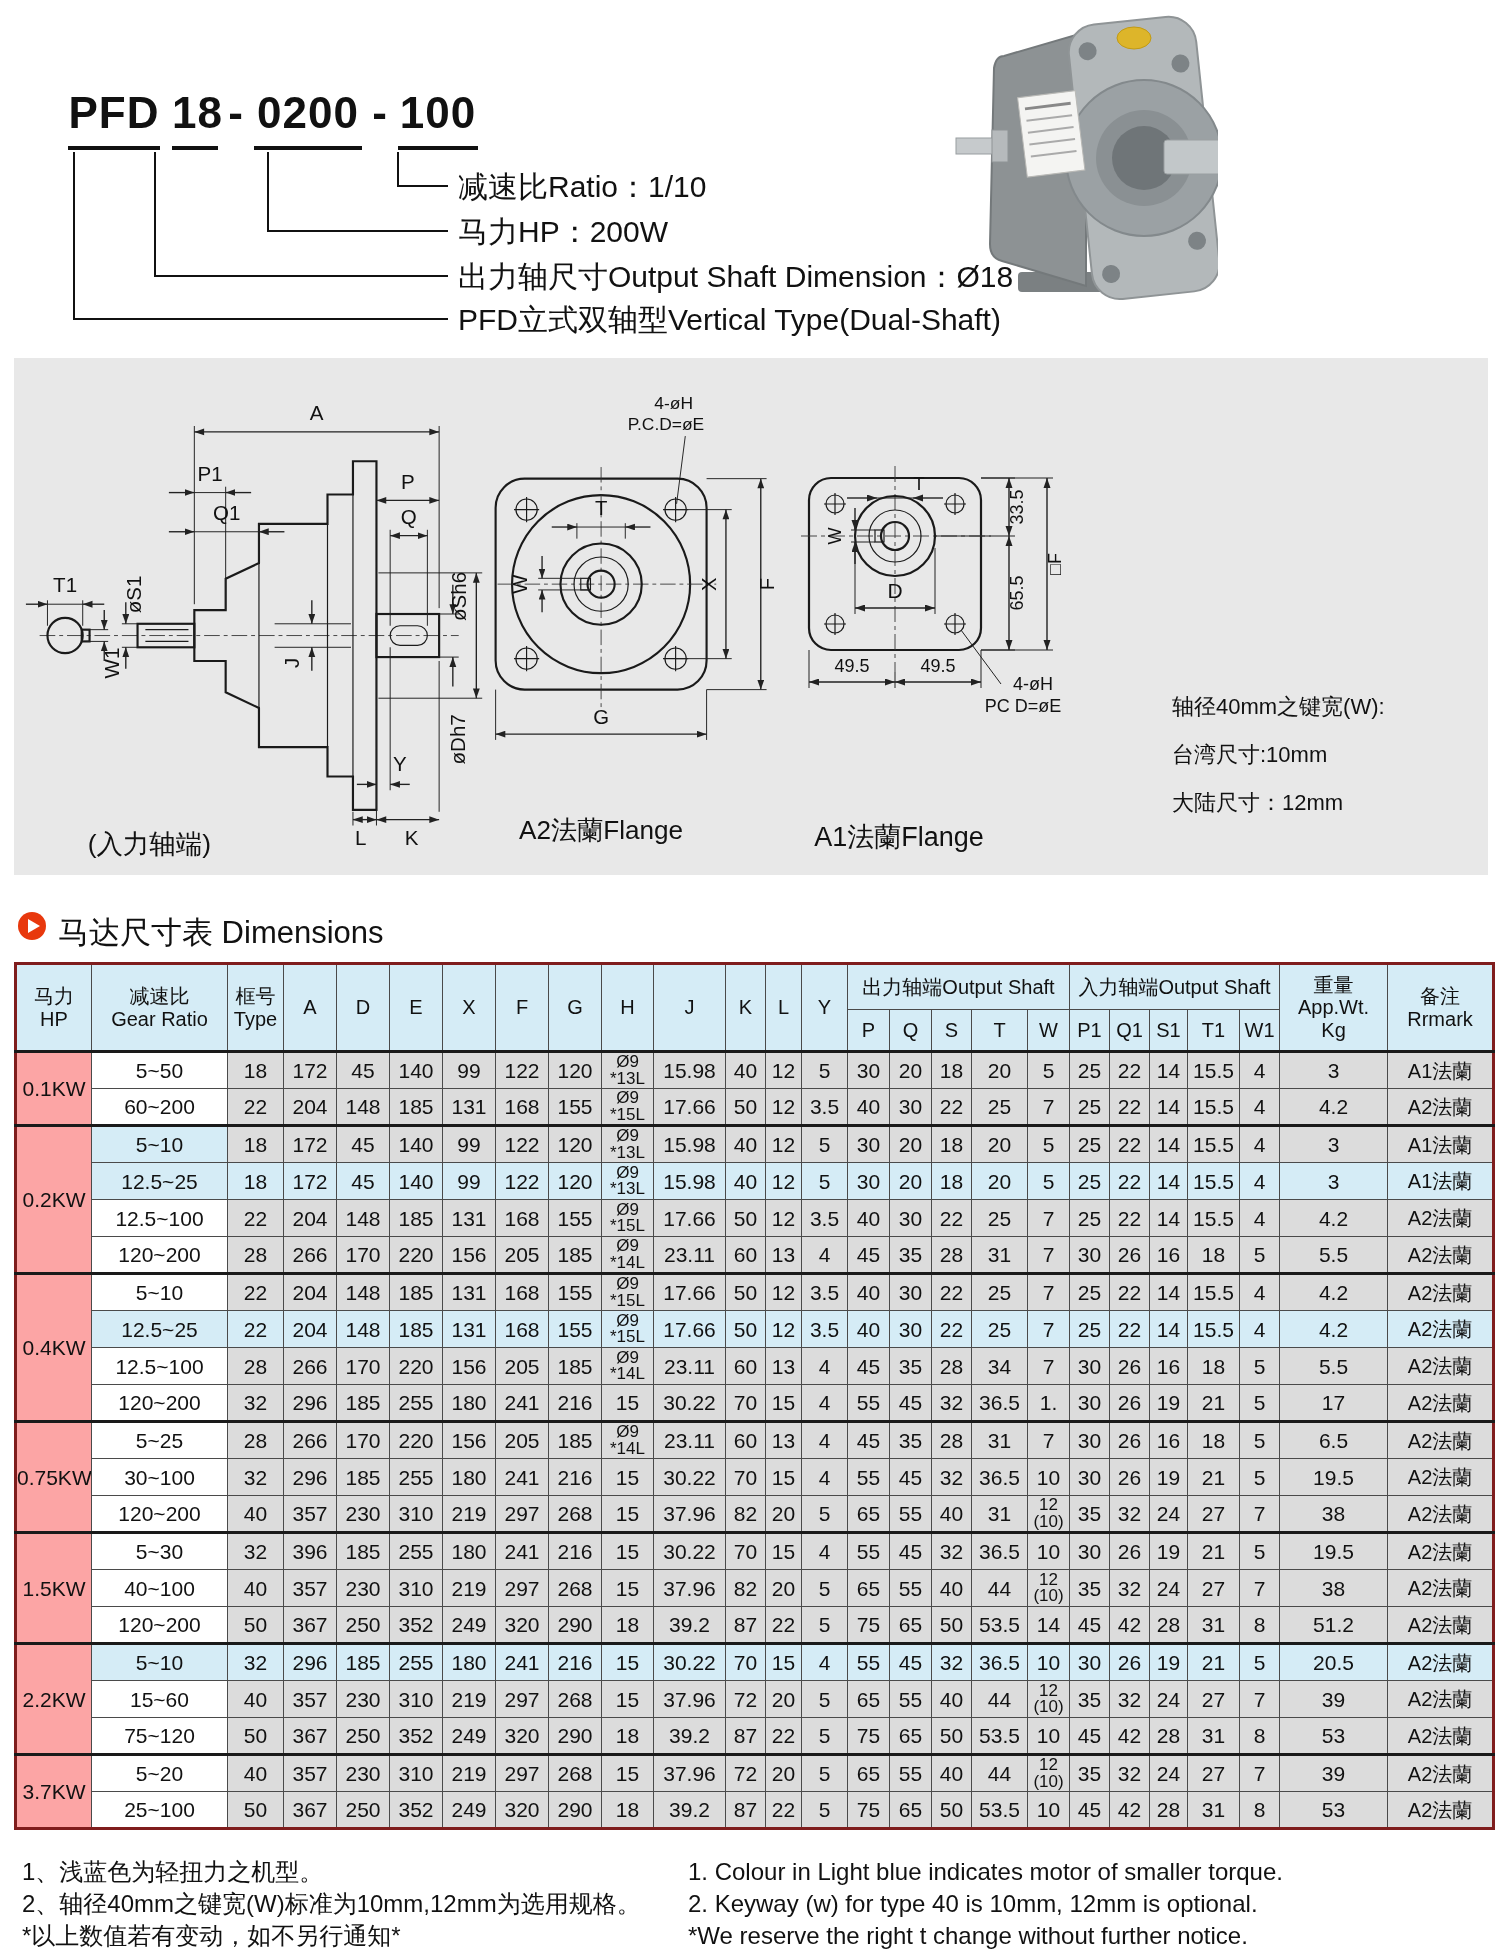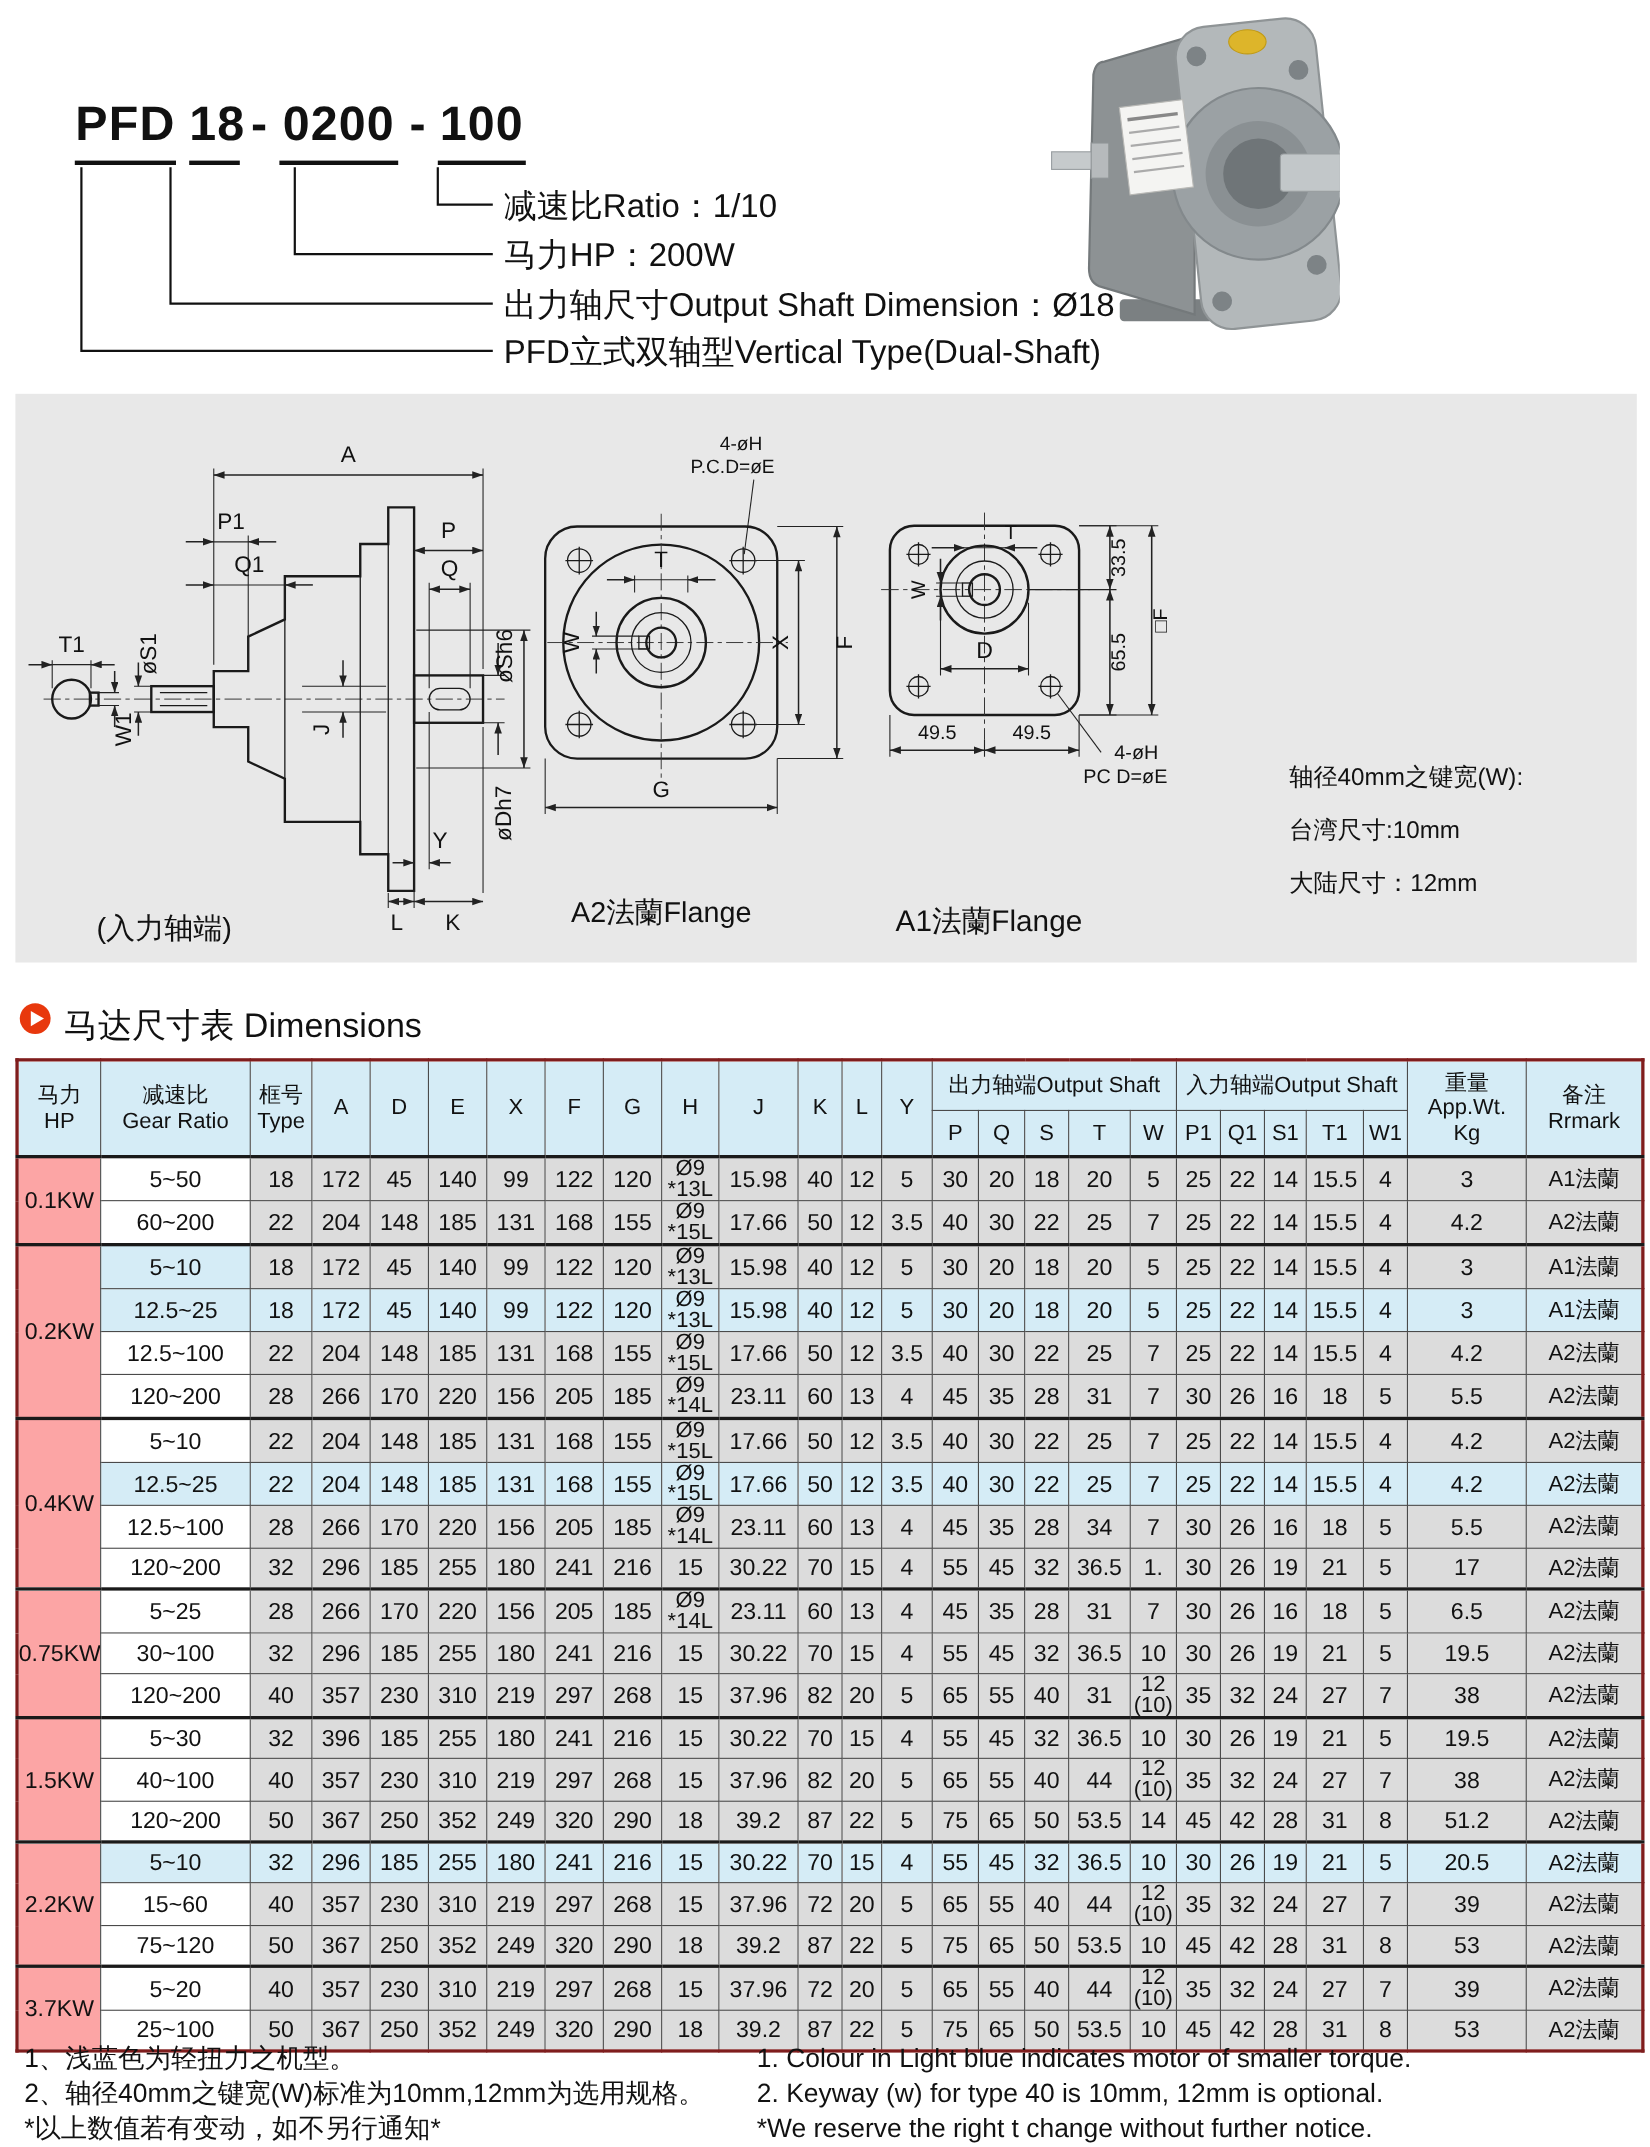--- a/index.html
+++ b/index.html
@@ -37,21 +37,21 @@
   table.dims th,table.dims td{border:1px solid #4a4a4a;text-align:center;vertical-align:middle;
              padding:0;white-space:pre-line;overflow:hidden;}
   table.dims thead th{background:#d5ecf6;font-weight:normal;font-size:20px;line-height:1.12;}
   table.dims thead tr:first-child{height:46px;}
   table.dims thead tr.subhead{height:42px;}
   table.dims tbody tr{height:37px;}
   table.dims tbody td{background:#dcdcdc;font-size:21px;line-height:1.0;}
   table.dims td.ratio-cell{background:#ffffff;}
   table.dims td.hp-cell{background:#fca5a5;}
   table.dims td.hl{background:#d5ecf6;}
-  table.dims td.two-line{font-size:20px;line-height:0.95;}
+  table.dims td.two-line{font-size:17px;line-height:0.95;}
   table.dims td.remark{font-size:20px;}
   table.dims tr.group-start td{border-top:3px solid #1a1a1a;}
   
   .footnotes{position:absolute;top:1856px;font-size:24px;line-height:32px;white-space:nowrap;}
   .fn-zh{left:22px;}
   .fn-en{left:688px;}
 </style>
 </head>
 <body>
 

